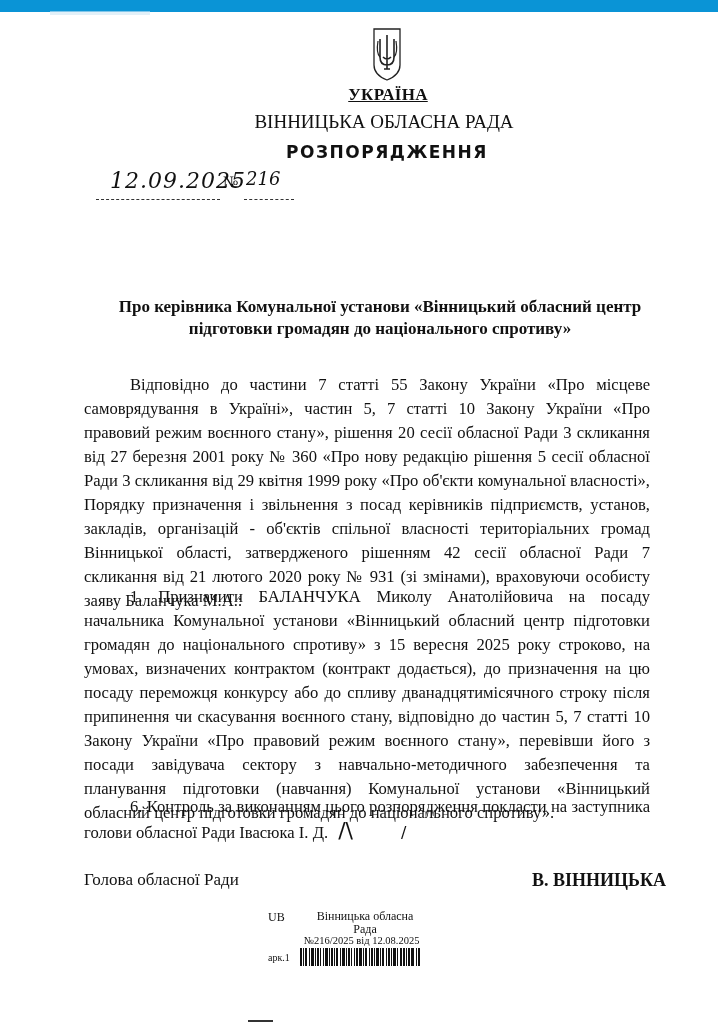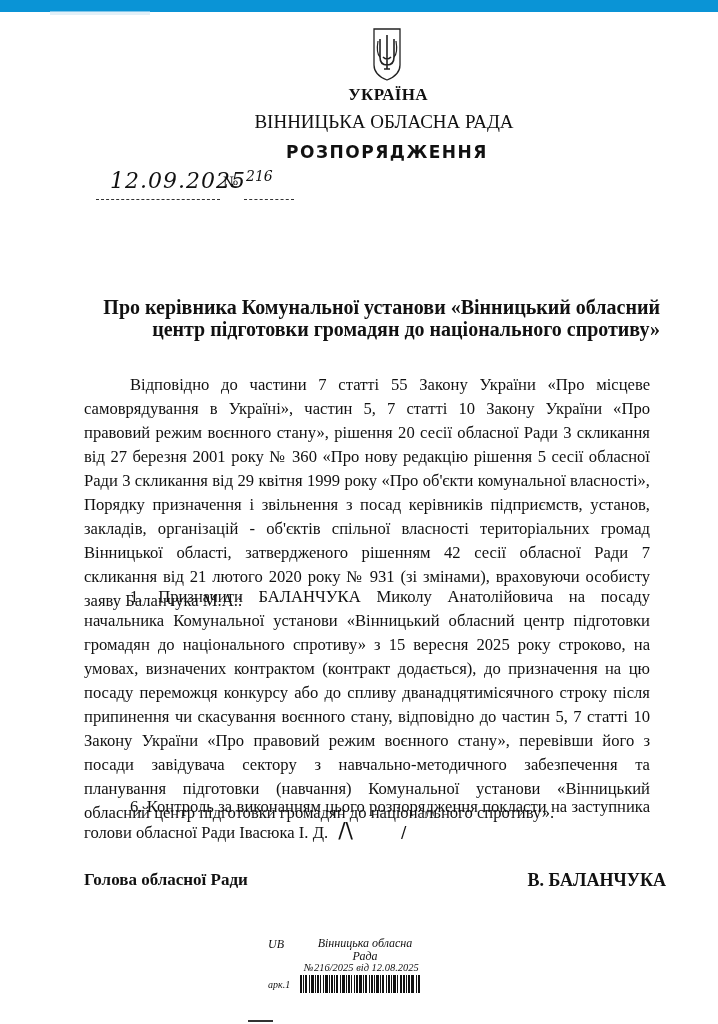--- a/index.html
+++ b/index.html
@@ -12,63 +12,63 @@
       position: absolute; left: 0; top: 0; width: 718px; height: 12px;
       background: #0a94d6;
     }
     .topbar-ghost {
       position: absolute; left: 50px; top: 11px; width: 100px; height: 4px;
       background: #cfe6f3; opacity: .6;
     }
     .emblem { position: absolute; left: 372px; top: 27px; width: 30px; height: 55px; }
     .h-country {
       position: absolute; left: 0; width: 716px; top: 85px; text-align: center;
-      font-size: 17px; font-weight: bold; letter-spacing: .3px; padding-left: 60px; box-sizing: border-box;
+      font-size: 17px; font-weight: bold; letter-spacing: .3px; padding-left: 60px; box-sizing: border-box; text-decoration: underline;
     }
     .h-council {
       position: absolute; left: 0; width: 718px; top: 111px; text-align: center;
       font-size: 19px; letter-spacing: 0px; padding-left: 50px; box-sizing: border-box;
     }
     .h-doctype {
       position: absolute; left: 0; width: 718px; top: 142px; text-align: center;
       font-family: "DejaVu Sans", sans-serif; font-weight: bold; font-size: 17px;
       letter-spacing: 1.5px; padding-left: 56px; box-sizing: border-box;
     }
     .datebox { position: absolute; left: 96px; top: 168px; width: 210px; height: 34px; }
     .date-hand {
       position: absolute; left: 14px; top: 0px;
       font-family: "DejaVu Serif", serif; font-style: italic; font-size: 22px; letter-spacing: 1px;
     }
     .date-line { position: absolute; left: 0; top: 31px; width: 124px; border-top: 1px dashed #333; }
     .num-sign { position: absolute; left: 127px; top: 5px; font-size: 16px; }
     .num-hand {
       position: absolute; left: 150px; top: 0px;
-      font-family: "DejaVu Serif", serif; font-style: italic; font-size: 14px;
+      font-family: "DejaVu Serif", serif; font-style: italic; font-size: 18px;
     }
     .num-line { position: absolute; left: 148px; top: 31px; width: 50px; border-top: 1px dashed #333; }
 
     .title {
-      position: absolute; left: 100px; width: 560px; top: 296px; text-align: right;
-      font-weight: bold; font-size: 20px; line-height: 22px;
+      position: absolute; left: 100px; width: 560px; top: 296px; text-align: center;
+      font-weight: bold; font-size: 17px; line-height: 22px;
     }
     .para {
       position: absolute; left: 84px; width: 566px;
       font-size: 16.6px; line-height: 24px; text-align: justify;
     }
     .para .indent { display: inline-block; width: 46px; }
     .p1 { top: 373px; }
     .p2 { top: 585px; }
     .p3 { top: 795px; }
     .sig-mark { font-family: "DejaVu Sans", sans-serif; font-size: 22px; margin-left: 10px; }
     .sig-mark2 { font-family: "DejaVu Sans", sans-serif; font-size: 16px; margin-left: 48px; }
 
-    .sign-title { position: absolute; left: 84px; top: 870px; font-weight: bold; font-size: 17px; }
+    .sign-title { position: absolute; left: 84px; top: 870px; font-weight: normal; font-size: 17px; }
     .sign-name { position: absolute; right: 52px; top: 870px; font-weight: bold; font-size: 18px; }
 
-    .stamp { position: absolute; left: 258px; top: 935px; width: 210px; height: 80px; font-size: 12px; font-style: italic; }
+    .stamp { position: absolute; left: 258px; top: 908px; width: 210px; height: 80px; font-size: 12px; }
     .stamp-code { position: absolute; left: 10px; top: 2px; }
     .stamp-org { position: absolute; left: 52px; top: 2px; width: 110px; text-align: center; line-height: 13px; }
     .stamp-reg { position: absolute; left: 46px; top: 27px; font-size: 10.5px; }
     .stamp-sheet { position: absolute; left: 10px; top: 44px; font-size: 10px; }
     .barcode { position: absolute; left: 42px; top: 40px; width: 150px; height: 18px; display: flex; gap: 1.2px; }
     .barcode span { background: #111; height: 18px; }
     .scan-line { position: absolute; left: 248px; top: 1020px; width: 25px; height: 2px; background: #333; }
   </style>
 </head>
 <body>
@@ -96,21 +96,21 @@
 
 <div class="title">Про керівника Комунальної установи «Вінницький обласний центр підготовки громадян до національного спротиву»</div>
 
 <div class="para p1"><span class="indent"></span><span>Відповідно до частини 7 статті 55 Закону України «Про місцеве самоврядування в Україні»,  частин 5, 7 статті 10 Закону України «Про правовий режим воєнного стану», рішення 20 сесії обласної Ради 3 скликання від 27 березня 2001 року  № 360 «Про нову редакцію рішення 5 сесії обласної Ради 3 скликання від 29 квітня 1999 року «Про об'єкти комунальної власності», Порядку призначення і звільнення з посад керівників підприємств, установ, закладів, організацій - об'єктів спільної власності територіальних громад Вінницької області, затвердженого рішенням 42 сесії обласної Ради 7 скликання від 21 лютого 2020 року № 931 (зі змінами), враховуючи особисту заяву Баланчука М.А.:</span></div>
 
 <div class="para p2"><span class="indent"></span><span>1. Призначити БАЛАНЧУКА Миколу Анатолійовича на посаду начальника Комунальної установи «Вінницький обласний центр підготовки громадян до національного спротиву» з 15 вересня 2025 року  строково, на умовах, визначених контрактом (контракт додається), до призначення на цю посаду переможця конкурсу або до спливу дванадцятимісячного строку після припинення чи скасування воєнного стану, відповідно до частин 5, 7 статті 10 Закону України «Про правовий режим воєнного стану», перевівши його з посади завідувача сектору з навчально-методичного забезпечення та планування підготовки (навчання) Комунальної установи «Вінницький обласний центр підготовки громадян до національного спротиву».</span></div>
 
 <div class="para p3"><span class="indent"></span><span>6. Контроль за виконанням цього розпорядження покласти на заступника голови обласної Ради Івасюка І. Д.</span><span class="sig-mark">/\</span><span class="sig-mark2">/</span></div>
 
 <div class="sign-title">Голова обласної Ради</div>
-<div class="sign-name">В. БАЛАНЧУКА</div>
+<div class="sign-name">В. ВІННИЦЬКА</div>
 
 <div class="stamp">
   <span class="stamp-code">UB</span>
   <span class="stamp-org">Вінницька обласна Рада</span>
   <span class="stamp-reg">№216/2025 від 12.08.2025</span>
   <span class="stamp-sheet">арк.1</span>
   <div class="barcode">
     <span style="width:2px"></span>
       <span style="width:1px"></span>
       <span style="width:2px"></span>

